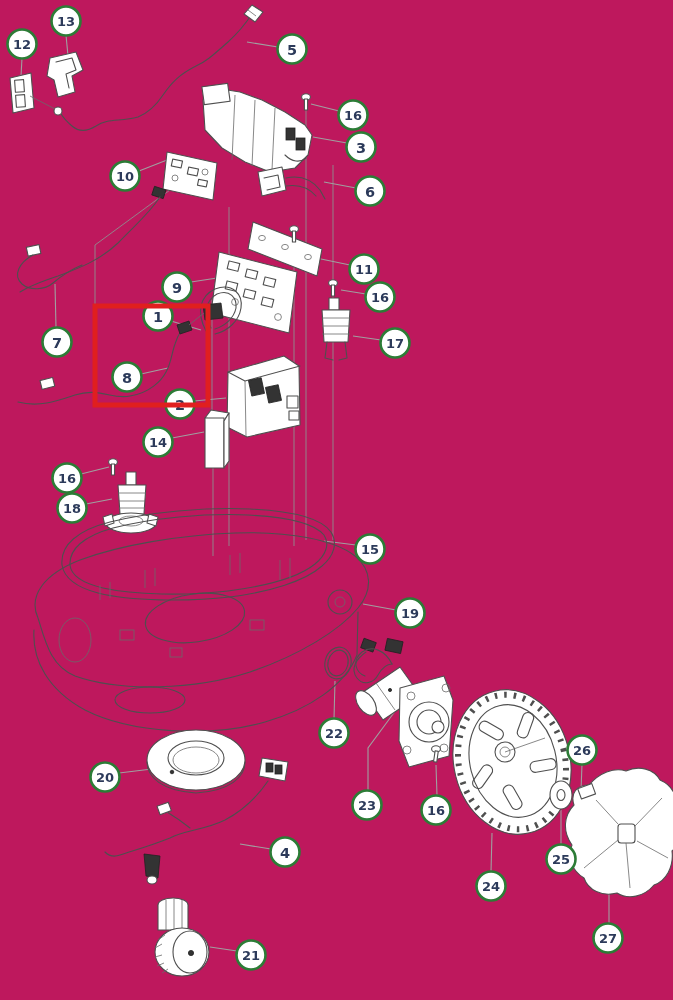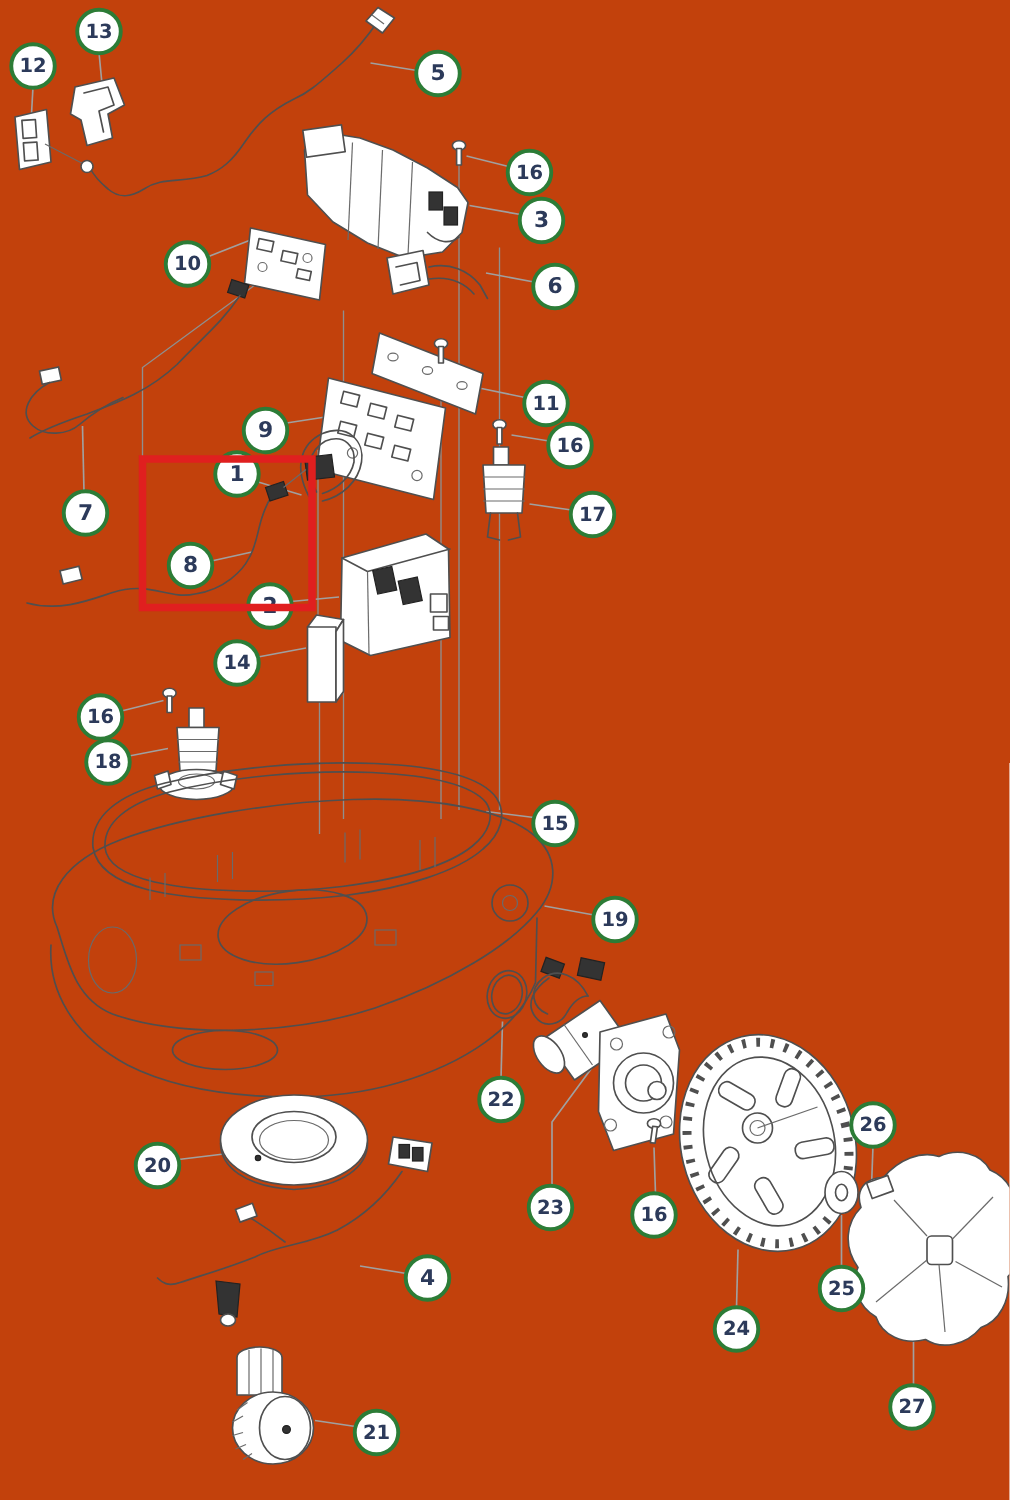--- a/index.html
+++ b/index.html
@@ -1,16 +1,16 @@
 <!DOCTYPE html>
 <html><head>
 <meta charset="utf-8">
 <style>
   html,body{margin:0;padding:0;background:#ffffff;}
-  .stage{position:relative;width:673px;height:1000px;background:#c2410c;overflow:hidden;
+  .stage{position:relative;width:673px;height:1000px;background:#be185d;overflow:hidden;
          font-family:"DejaVu Sans","Liberation Sans",sans-serif;}
   svg{position:absolute;left:0;top:0;}
   .partline{stroke:#4f4f4f;stroke-width:1.1;fill:#ffffff;stroke-linejoin:round;stroke-linecap:round;}
   .openline{stroke:#4f4f4f;stroke-width:1.1;fill:none;stroke-linejoin:round;stroke-linecap:round;}
   .thin{stroke:#6a6a6a;stroke-width:0.8;fill:none;}
   .dark{fill:#333333;stroke:#222222;stroke-width:0.8;}
   .callout-num{font-weight:bold;}
 </style>
 </head>
 <body>

